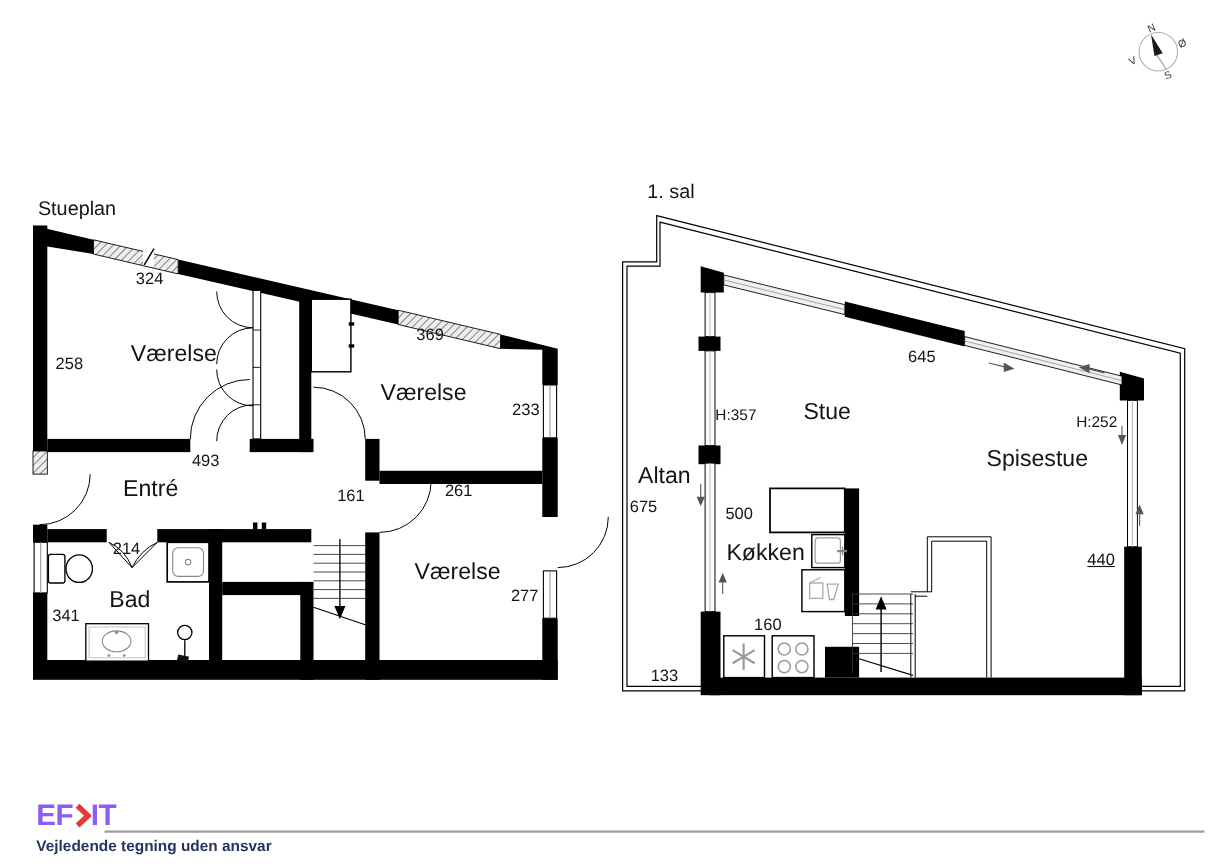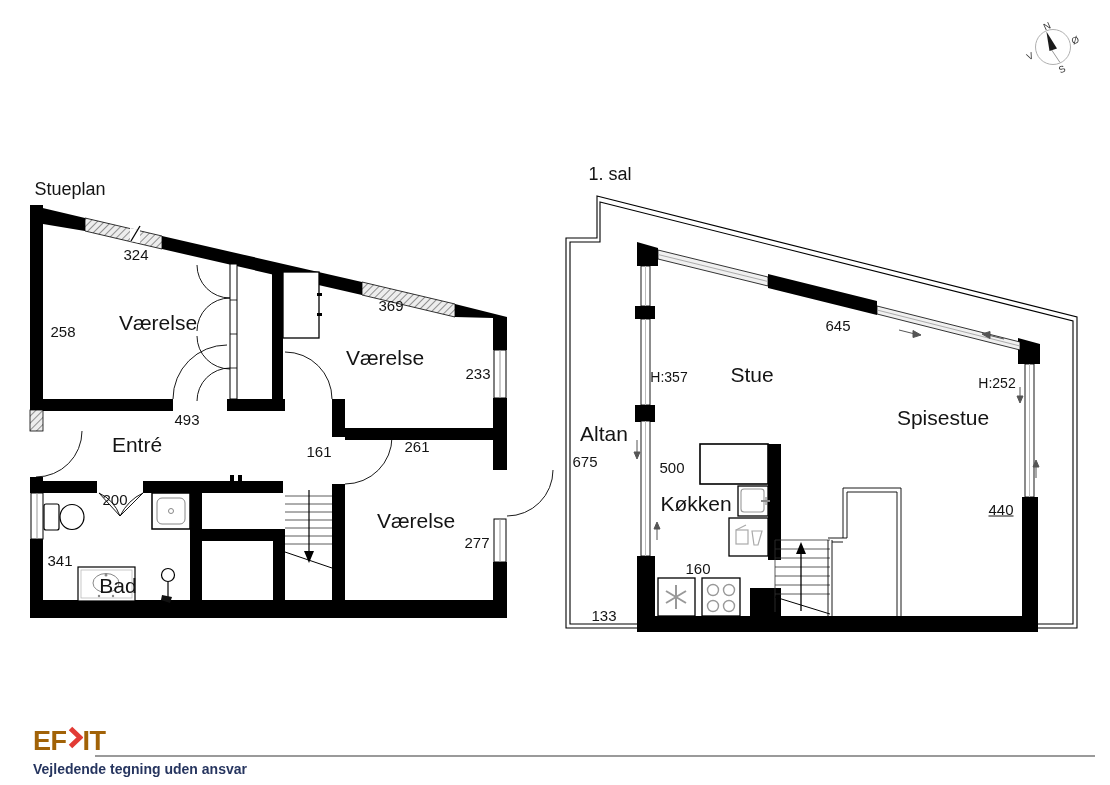--- a/index.html
+++ b/index.html
@@ -6,22 +6,22 @@
   .page{position:relative;width:1110px;height:785px;background:#fff;overflow:hidden;
         font-family:"Liberation Sans",sans-serif;color:#141414;}
   .plan-svg{position:absolute;left:0;top:0;}
   .lbl{position:absolute;transform:translate(-50%,-50%);font-size:15px;line-height:1;
        white-space:nowrap;color:#141414;}
   .room{font-size:21px;}
   .title{font-size:18px;}
   .small{font-size:14px;}
   .cmp{position:absolute;font-size:9.5px;color:#333;
        transform:translate(-50%,-50%) rotate(-25deg);}
-  .footer-logo{position:absolute;left:33px;top:726px;display:flex;align-items:flex-start;
-       font-weight:bold;font-size:27px;letter-spacing:-0.5px;color:#a16207;}
+  .footer-logo{position:absolute;left:33px;top:726px;display:flex;align-items:center;
+       font-weight:bold;font-size:27px;letter-spacing:-0.5px;color:#8b5cf6;}
   .footer-rule{position:absolute;left:95px;top:755px;width:1000px;height:2px;background:#9a9a9a;}
   .footer-disclaimer{position:absolute;left:33px;top:761px;font-size:14px;font-weight:600;color:#26355f;}
 </style>
 </head>
 <body>
 
 <div class="page">
 
   <svg class="plan-svg" width="1110" height="785" viewBox="0 0 1110 785">
     <defs>
@@ -271,24 +271,24 @@
   <div class="lbl" style="left:136px;top:254px;">324</div>
   <div class="lbl" style="left:63px;top:331px;">258</div>
   <div class="lbl room" style="left:158px;top:322px;">Værelse</div>
   <div class="lbl" style="left:391px;top:305px;">369</div>
   <div class="lbl room" style="left:385px;top:357px;">Værelse</div>
   <div class="lbl" style="left:478px;top:373px;">233</div>
   <div class="lbl" style="left:187px;top:419px;">493</div>
   <div class="lbl room" style="left:125px;top:444px;margin-left:12px;">Entré</div>
   <div class="lbl" style="left:319px;top:451px;">161</div>
   <div class="lbl" style="left:417px;top:446px;">261</div>
-  <div class="lbl" style="left:115px;top:499px;">200</div>
+  <div class="lbl" style="left:115px;top:499px;">214</div>
   <div class="lbl room" style="left:416px;top:520px;">Værelse</div>
   <div class="lbl" style="left:477px;top:542px;">277</div>
-  <div class="lbl room" style="left:118px;top:545px;margin-top:40px;">Bad</div>
+  <div class="lbl room" style="left:118px;top:545px;">Bad</div>
   <div class="lbl" style="left:60px;top:560px;">341</div>
 
   <div class="lbl title" style="left:610px;top:174px;">1. sal</div>
   <div class="lbl" style="left:838px;top:325px;">645</div>
   <div class="lbl small" style="left:669px;top:377px;">H:357</div>
   <div class="lbl room" style="left:752px;top:374px;">Stue</div>
   <div class="lbl small" style="left:997px;top:383px;">H:252</div>
   <div class="lbl room" style="left:943px;top:417px;">Spisestue</div>
   <div class="lbl room" style="left:604px;top:433px;">Altan</div>
   <div class="lbl" style="left:585px;top:461px;">675</div>

